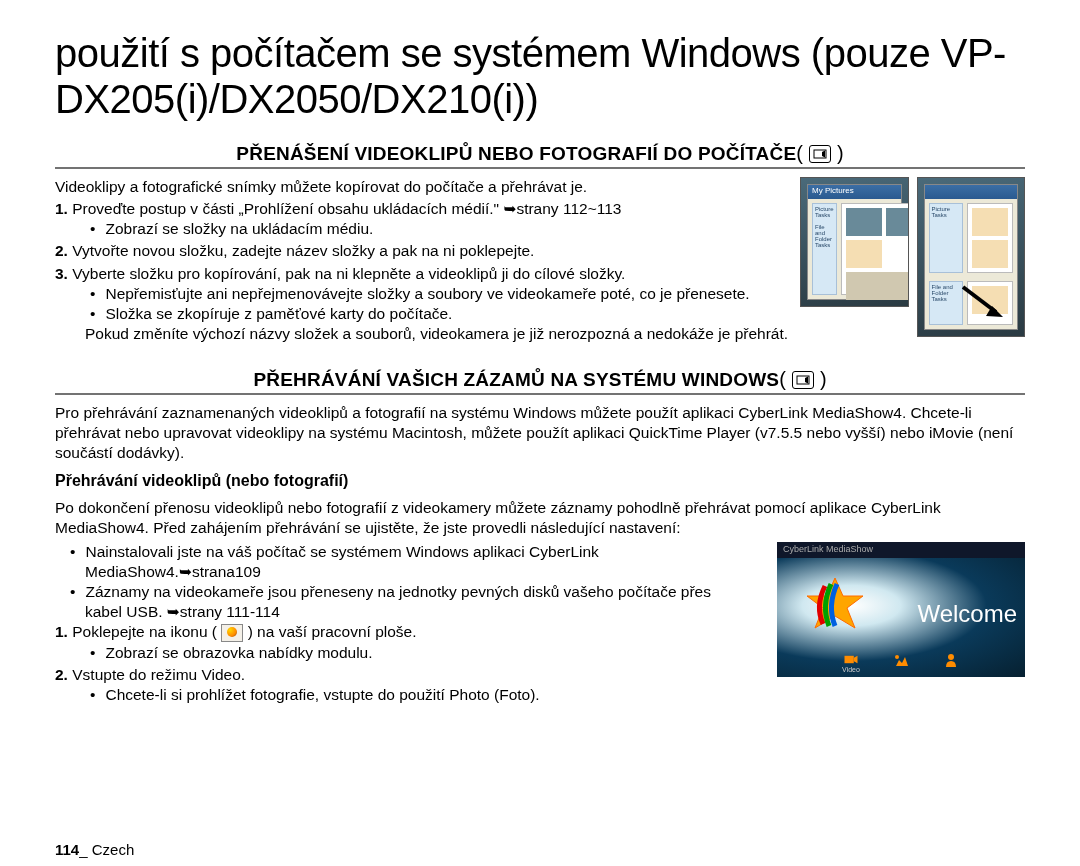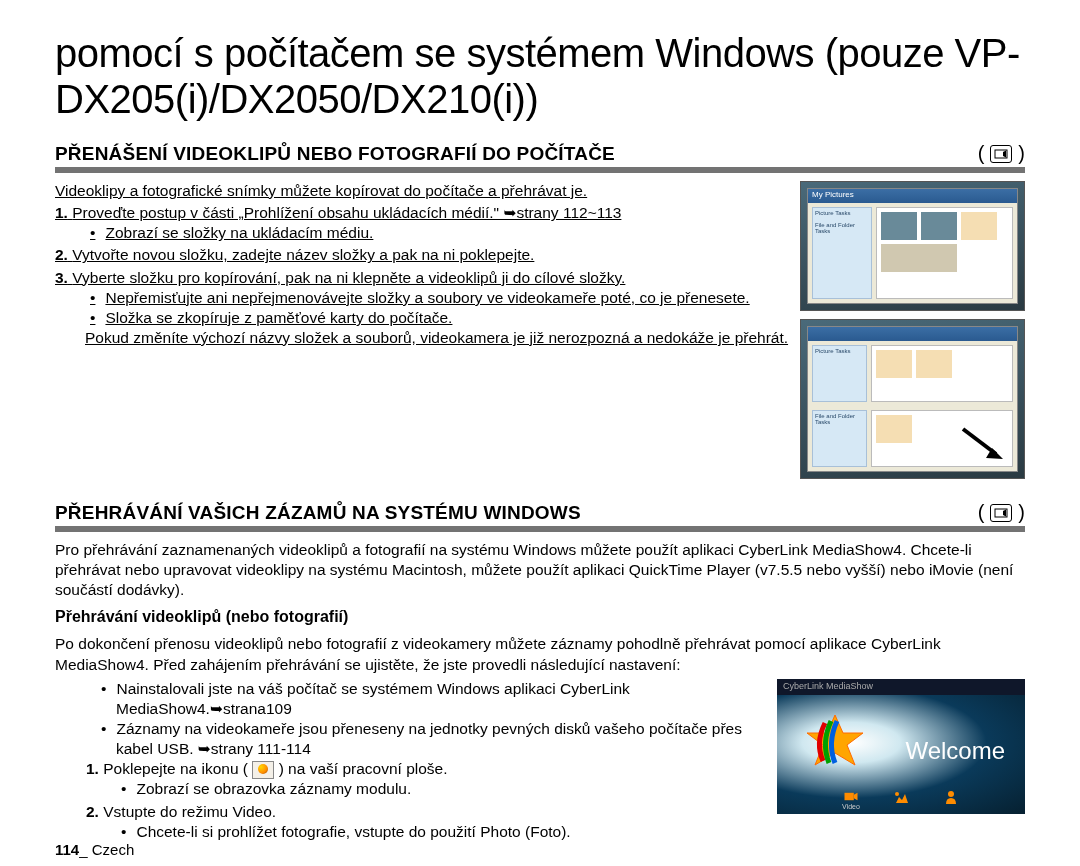--- a/index.html
+++ b/index.html
@@ -13,23 +13,23 @@
   }
   .main-title {
     font-size: 40px;
     font-weight: 400;
     line-height: 1.15;
     margin-bottom: 20px;
     letter-spacing: -0.5px;
   }
   .section-row {
     display: flex;
-    justify-content: space-between;
+    justify-content: center;
     align-items: center;
-    border-bottom: 6px solid #737373;
+    border-bottom: 2px solid #737373;
     padding-bottom: 2px;
     margin-bottom: 8px;
   }
   .section-heading {
     font-size: 19px;
     font-weight: bold;
     letter-spacing: 0.2px;
   }
   .section-icons {
     display: flex;
@@ -45,24 +45,23 @@
     align-items: center;
     justify-content: center;
     font-size: 12px;
     font-weight: bold;
   }
   .paren-icon { font-size: 20px; }
   .content-wrap {
     display: flex;
     gap: 5px;
     margin-bottom: 22px;
-    text-decoration: underline;
   }
   .text-col { flex: 1; font-size: 15.5px; line-height: 1.3; }
-  .img-col { width: 225px; flex-shrink: 0; display: flex; flex-direction: column; gap: 8px; }
+  .img-col { width: 225px; flex-shrink: 0; display: flex; flex-direction: row; gap: 8px; }
   .screenshot-placeholder {
     width: 225px;
     background: linear-gradient(170deg, #4a6a7a 0%, #2a3a42 100%);
     border: 1px solid #555;
     position: relative;
     overflow: hidden;
   }
   .screenshot-placeholder.sc1 { height: 130px; }
   .screenshot-placeholder.sc2 { height: 160px; }
   .win-inner {
@@ -102,21 +101,21 @@
     position: relative;
   }
   .inline-icon::after {
     content: "";
     position: absolute;
     top: 2px; left: 5px;
     width: 10px; height: 10px;
     background: radial-gradient(circle at 30% 30%, #ffd700, #ff8c00 60%, #8b4000);
     border-radius: 50%;
   }
-  .bottom-row { display:flex; gap:26px;margin-left:31px; }
+  .bottom-row { display:flex; gap:26px; }
   .bottom-text { flex:1; font-size:15.5px; line-height:1.3; }
   .bottom-img { width: 248px; flex-shrink:0; }
   .welcome-box {
     width: 248px; height: 135px;
     background: #000;
     position: relative;
     overflow: hidden;
   }
   .welcome-header {
     height: 16px; background:#0f172a; color:#aaa; font-size:9px; padding:2px 6px;
@@ -125,41 +124,41 @@
     height: calc(100% - 16px);
     background: radial-gradient(ellipse at 30% 40%, #fff 0%, #d0e8f0 20%, #0a3a5a 55%, #062030 100%);
     position: relative;
     display:flex; align-items:center; justify-content:center;
   }
   .star-shape {
     position:absolute; left: 28px; top: 18px;
     width: 60px; height: 60px;
   }
   .welcome-text {
-    position:absolute; right:20px; top:42px;
+    position:absolute; right:8px; top:42px;
     color:#fff; font-size:24px; font-weight:300;
   }
   .welcome-icons {
     position:absolute; bottom:4px; left:0; right:0;
     display:flex; justify-content:center; gap:30px;
   }
   .w-icon { width:20px; height:20px; display:flex; flex-direction:column; align-items:center; }
   .w-icon-shape { width:16px; height:14px; }
   .footer {
     position: absolute;
     bottom: 8px;
     left: 55px;
     font-size: 15px;
   }
   .footer .pnum { font-weight: bold; }
 </style>
 </head>
 <body>
 
-<h1 class="main-title">pomocí s počítačem se systémem Windows (pouze VP-DX205(i)/DX2050/DX210(i))</h1>
+<h1 class="main-title">použití s počítačem se systémem Windows (pouze VP-DX205(i)/DX2050/DX210(i))</h1>
 
 <div class="section-row">
   <div class="section-heading">PŘENÁŠENÍ VIDEOKLIPŮ NEBO FOTOGRAFIÍ DO POČÍTAČE</div>
   <div class="section-icons">
     <span class="paren-icon">(</span>
     <span class="icon-box">
       <svg width="14" height="10" viewBox="0 0 14 10">
           <rect x="1" y="1" width="12" height="8" fill="none" stroke="#000" stroke-width="1"></rect>
           <polygon points="9,3 12,1.5 12,8.5 9,7" fill="#000"></polygon>
         </svg>
@@ -257,21 +256,21 @@
 
 <div class="bottom-row">
   <div class="bottom-text">
     <ul>
       <li>Nainstalovali jste na váš počítač se systémem Windows aplikaci CyberLink MediaShow4.➥strana109</li>
       <li>Záznamy na videokameře jsou přeneseny na jednotky pevných disků vašeho počítače přes kabel USB. ➥strany 111-114</li>
     </ul>
     <ol>
       <li><span class="num">1.</span> <span>Poklepejte na ikonu (</span> <span class="inline-icon"></span> <span>) na vaší pracovní ploše.</span>
         <ul>
-            <li>Zobrazí se obrazovka záznamy modulu.</li>
+            <li>Zobrazí se obrazovka nabídky modulu.</li>
           </ul>
       </li>
       <li><span class="num">2.</span> <span>Vstupte do režimu Video.</span>
         <ul>
             <li>Chcete-li si prohlížet fotografie, vstupte do použití Photo (Foto).</li>
           </ul>
       </li>
     </ol>
   </div>
   <div class="bottom-img">

